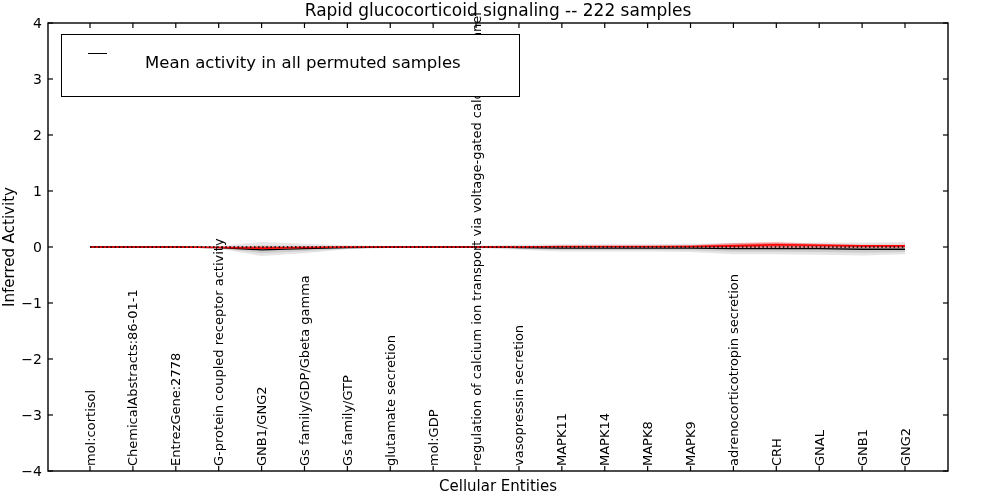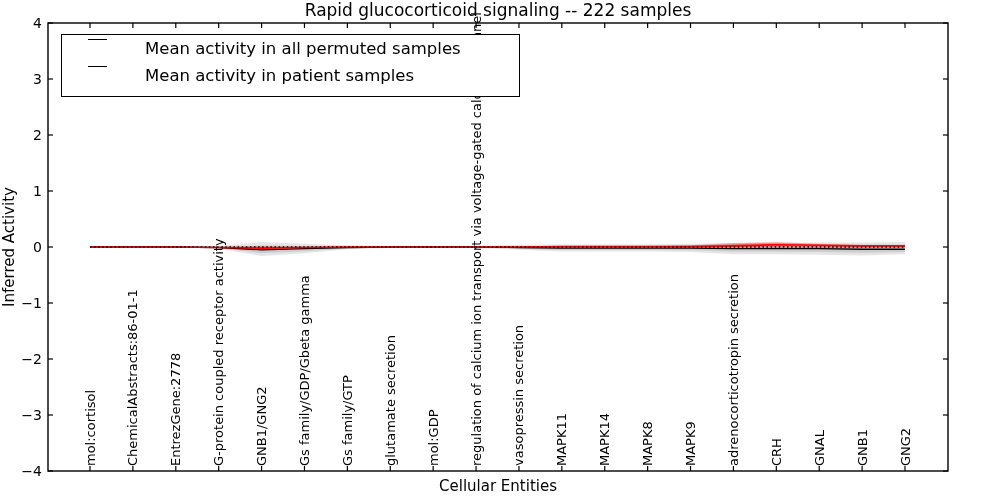--- a/index.html
+++ b/index.html
@@ -139,18 +139,14 @@
         <text x="0" y="0" class="xtick-label" text-anchor="start" transform="translate(866.6052631578947,466) rotate(-90)">GNB1</text>
         <text x="0" y="0" class="xtick-label" text-anchor="start" transform="translate(909.5,466) rotate(-90)">GNG2</text>
       </g>
   </svg>
 
   <div class="legend">
     <div class="legend-row">
       <span class="legend-swatch"></span>
       <span class="legend-label">Mean activity in all permuted samples</span>
     </div>
-    <div class="legend-row">
-      <span class="legend-swatch"></span>
-      <span class="legend-label">Mean activity in patient samples</span>
-    </div>
   </div>
 </div>
 
 </body></html>

